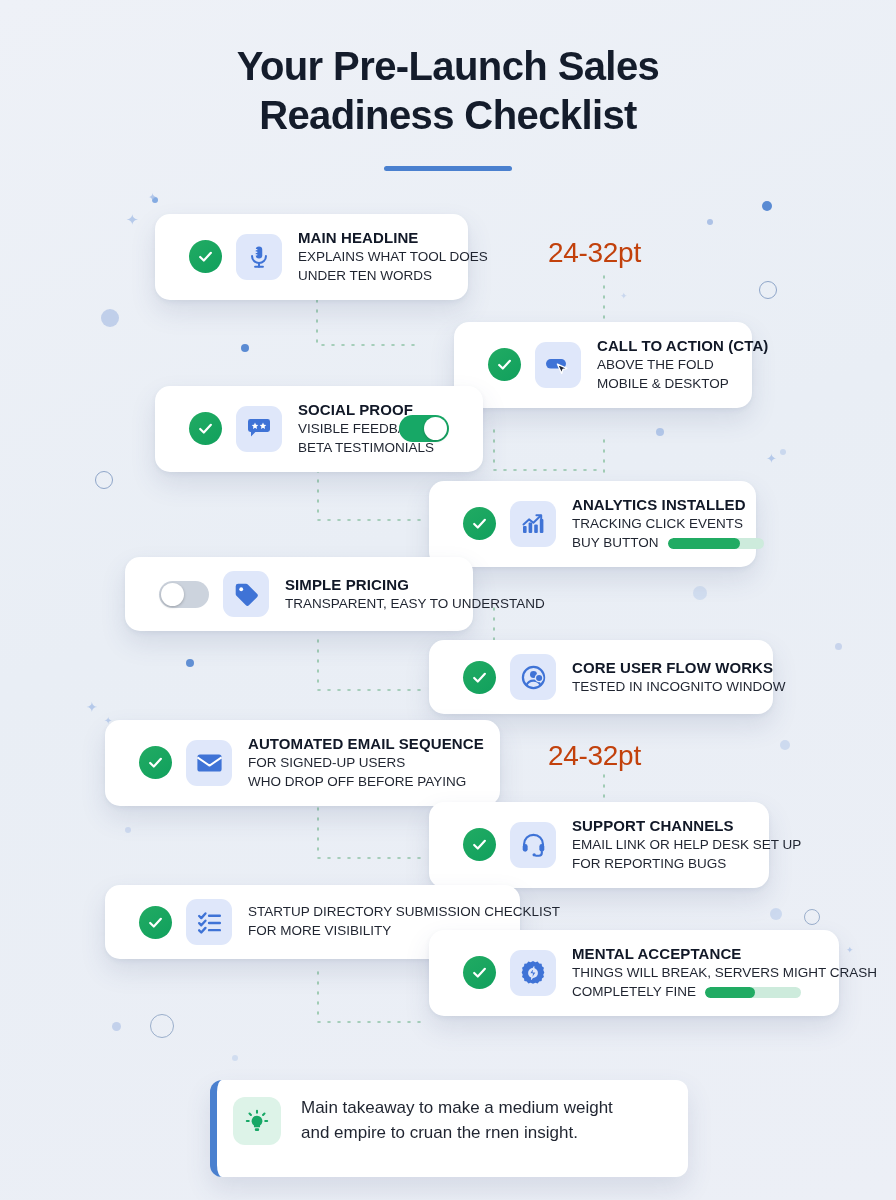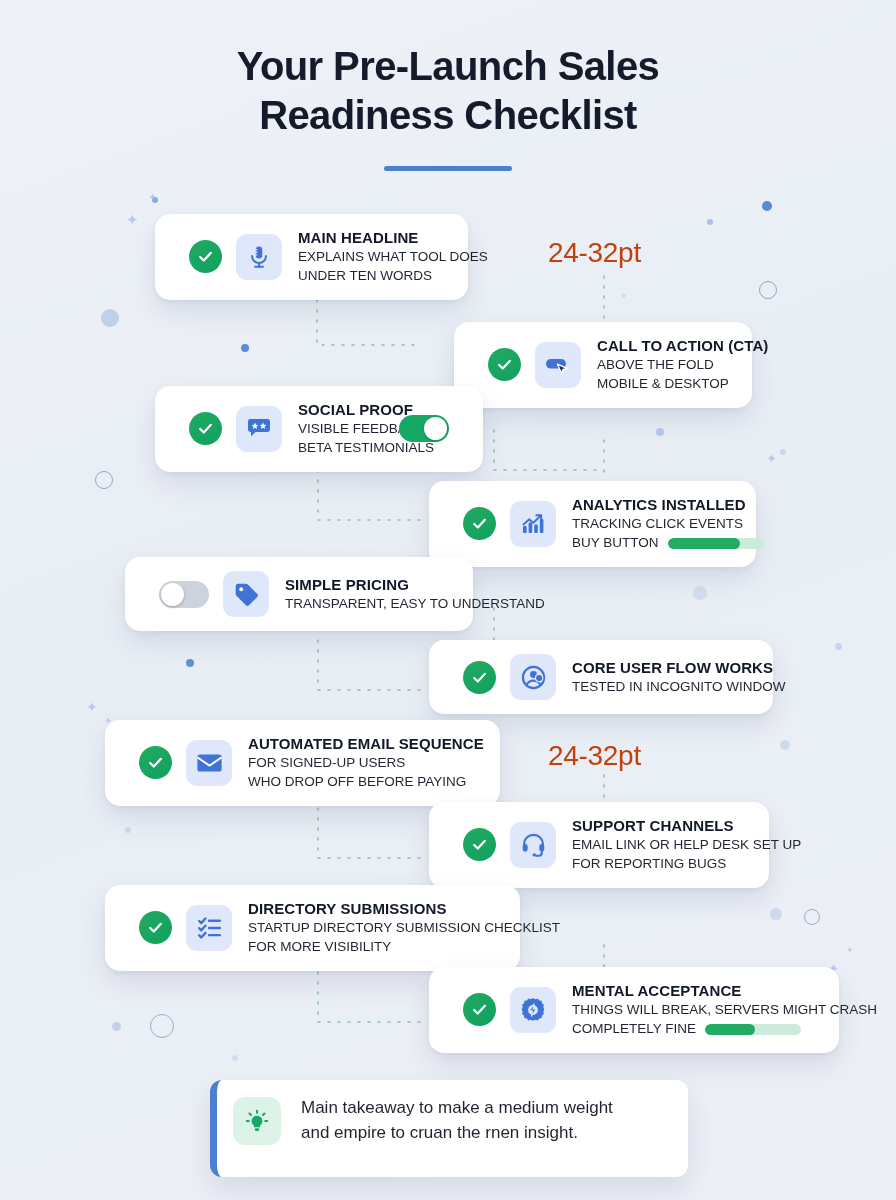--- a/index.html
+++ b/index.html
@@ -361,26 +361,25 @@
       </div>
       <div class="iconbox">
         <svg width="27" height="27" viewBox="0 0 24 24" fill="none" stroke="#3f73d6" stroke-width="2.1" stroke-linecap="round" stroke-linejoin="round">
       <path d="M2.8 6.2 4.7 8.1 8.4 4"></path>
           <path d="M2.8 12.6l1.9 1.9L8.4 10.4"></path>
           <path d="M2.8 19l1.9 1.9 3.7-4.1"></path>
       <path d="M11.6 6h9.6M11.6 12.4h9.6M11.6 18.8h9.6"></path>
         </svg>
       </div>
       <div class="body">
-        <div class="card-title">DIRECTORY SUBMISSIONS</div>
         <div class="card-line"><span>STARTUP DIRECTORY SUBMISSION CHECKLIST</span></div>
         <div class="card-line"><span>FOR MORE VISIBILITY</span></div>
       </div>
     </div>
-    <div class="card" style="left: 429px; top: 967px; width: 410px;">
+    <div class="card" style="left: 429px; top: 930px; width: 410px;">
       <div class="check">
         <svg width="17" height="17" viewBox="0 0 24 24" fill="none" stroke="#ffffff" stroke-width="3.1" stroke-linecap="round" stroke-linejoin="round">
           <path d="M4.5 12.6 9.6 17.6 19.6 6.8"></path>
         </svg>
       </div>
       <div class="iconbox">
         <svg width="28" height="28" viewBox="0 0 24 24" fill="none">
       <path d="M12 1.8l2 .9 2-.6 1.3 1.7 2.1.3.3 2.1 1.7 1.3-.6 2 .9 2-.9 2 .6 2-1.7 1.3-.3 2.1-2.1.3-1.3 1.7-2-.6-2 .9-2-.9-2 .6-1.3-1.7-2.1-.3-.3-2.1-1.7-1.3.6-2-.9-2 .9-2-.6-2 1.7-1.3.3-2.1 2.1-.3L8 2.1l2 .6z" fill="#3f73d6"></path>
       <circle cx="12" cy="12" r="4.2" fill="#dfe7fa"></circle>
       <path d="M12.9 6.6 8.9 12.6h2.6l-.8 4.8 4.1-6.2h-2.7z" fill="#3f73d6" stroke="#dfe7fa" stroke-width="0.9" stroke-linejoin="round"></path>

